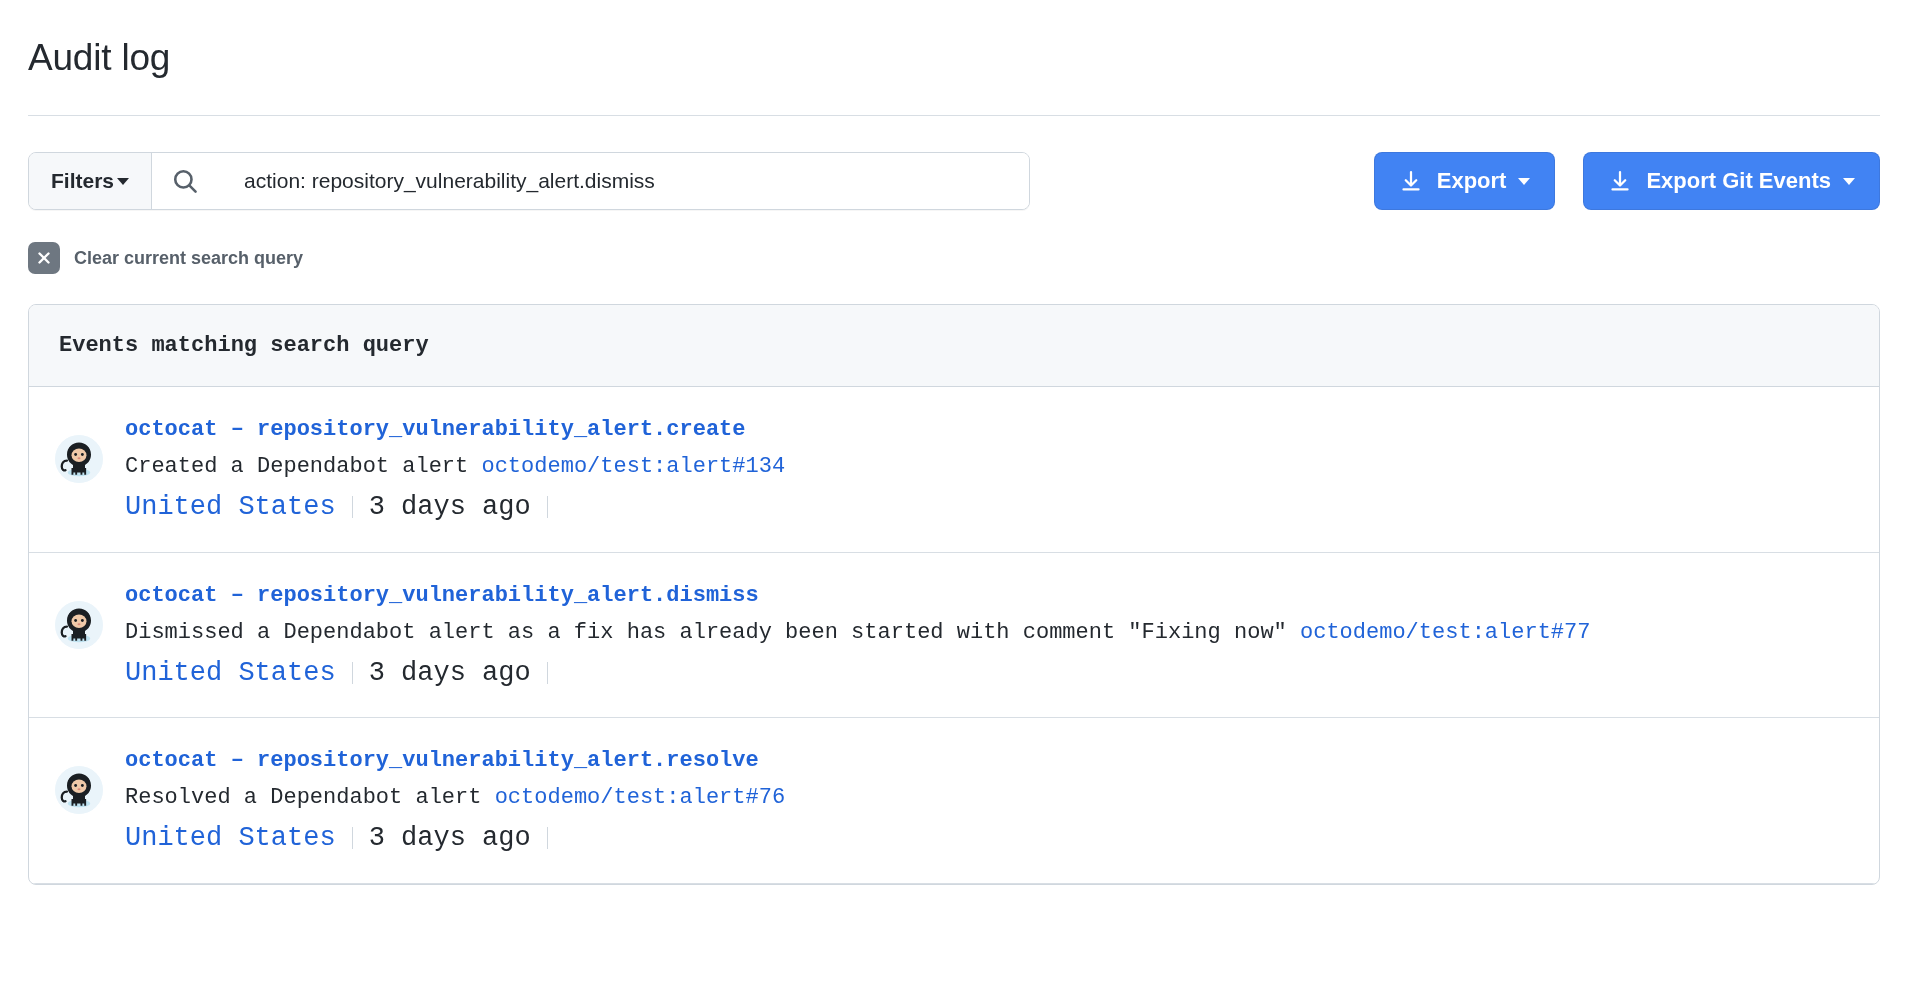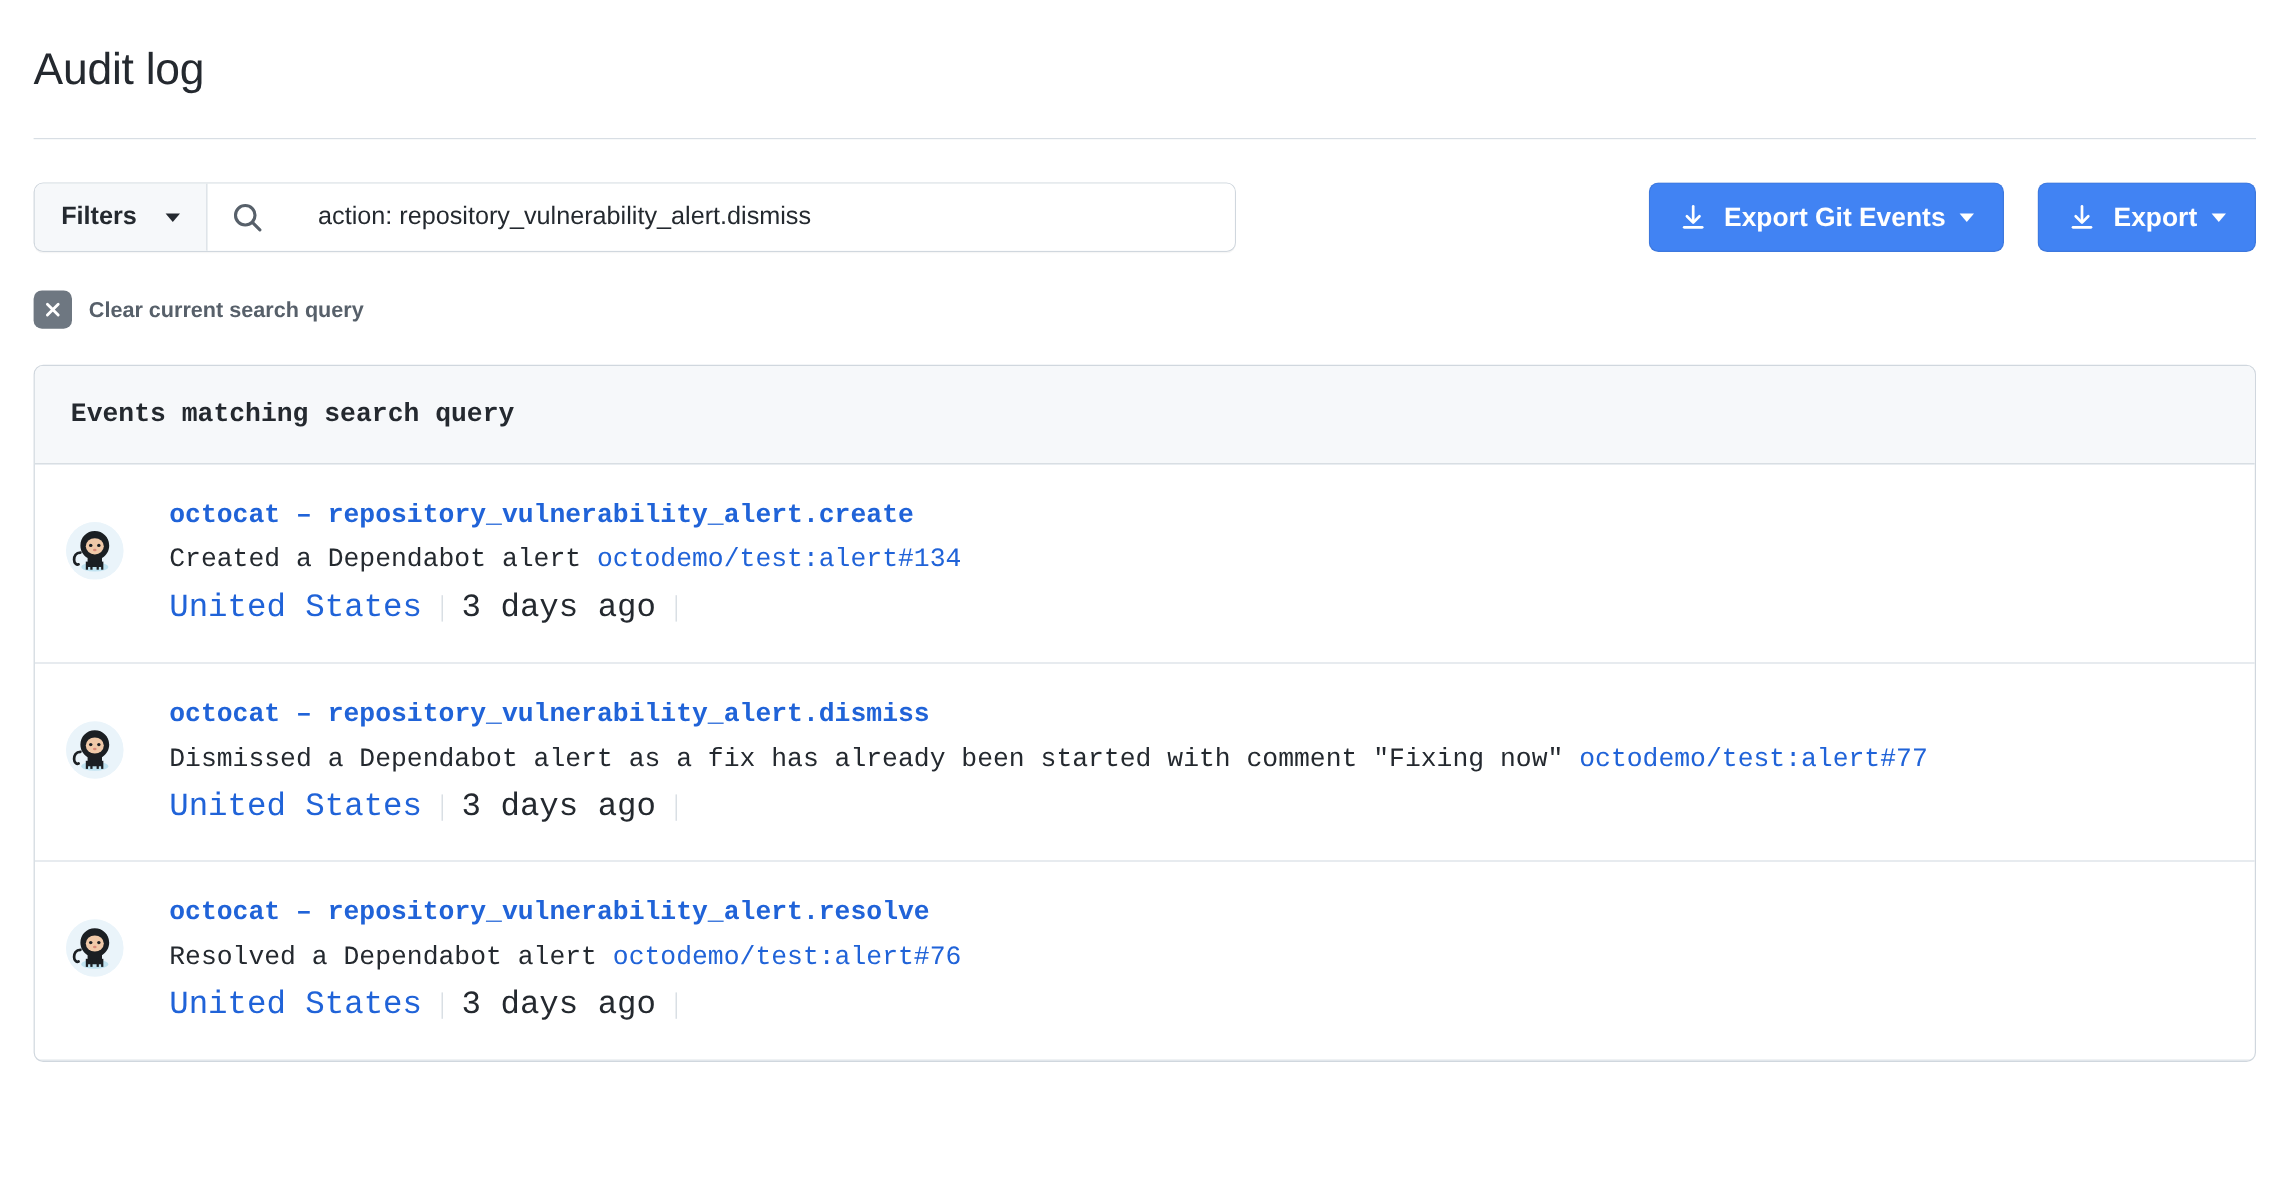--- a/index.html
+++ b/index.html
@@ -45,21 +45,21 @@
     border: 1px solid #d0d7de;
     border-radius: 8px;
     background: #ffffff;
     overflow: hidden;
     width: 1002px;
     box-shadow: 0 1px 0 rgba(27,31,36,0.04);
   }
   .filters-btn {
     display: flex;
     align-items: center;
-    gap: 24px;
+    gap: 3px;
     padding: 0 22px;
     background: #f6f8fa;
     border: 0;
     border-right: 1px solid #d0d7de;
     font-family: "Liberation Sans", sans-serif;
     font-size: 21px;
     font-weight: 700;
     color: #24292f;
     cursor: pointer;
     white-space: nowrap;
@@ -159,21 +159,21 @@
     background: #f6f8fa;
     border-bottom: 1px solid #d0d7de;
     padding: 28px 30px;
     font-size: 22px;
     font-weight: 700;
     color: #24292f;
   }
 
   .event-row {
     display: flex;
-    gap: 38px;
+    gap: 22px;
     padding: 26px 30px 24px 26px;
     border-bottom: 1px solid #d8dee4;
   }
   .event-row:last-child { border-bottom: 1px solid #d8dee4; }
 
   .avatar {
     width: 48px; height: 48px;
     border-radius: 50%;
     flex: none;
     margin-top: 22px;
@@ -251,33 +251,33 @@
     <div class="toolbar-spacer"></div>
 
     <button class="btn-primary">
       <span class="dl-icon">
         <svg width="24" height="24" viewBox="0 0 16 16" fill="none" stroke="#ffffff" stroke-width="1.5" stroke-linecap="round" stroke-linejoin="round">
           <line x1="8" y1="2" x2="8" y2="10.5"></line>
           <polyline points="4.5,7.5 8,11 11.5,7.5"></polyline>
           <line x1="3" y1="13.6" x2="13" y2="13.6"></line>
         </svg>
       </span>
-      <span>Export Git Events</span>
+      <span>Export</span>
       <span class="caret-white"></span>
     </button>
 
     <button class="btn-primary">
       <span class="dl-icon">
         <svg width="24" height="24" viewBox="0 0 16 16" fill="none" stroke="#ffffff" stroke-width="1.5" stroke-linecap="round" stroke-linejoin="round">
           <line x1="8" y1="2" x2="8" y2="10.5"></line>
           <polyline points="4.5,7.5 8,11 11.5,7.5"></polyline>
           <line x1="3" y1="13.6" x2="13" y2="13.6"></line>
         </svg>
       </span>
-      <span>Export</span>
+      <span>Export Git Events</span>
       <span class="caret-white"></span>
     </button>
 
   </div>
 
   <div class="clear-row">
     <span class="clear-x">
       <svg width="18" height="18" viewBox="0 0 16 16" fill="none" stroke="#ffffff" stroke-width="2.1" stroke-linecap="round">
         <line x1="4" y1="4" x2="12" y2="12"></line>
         <line x1="12" y1="4" x2="4" y2="12"></line>

